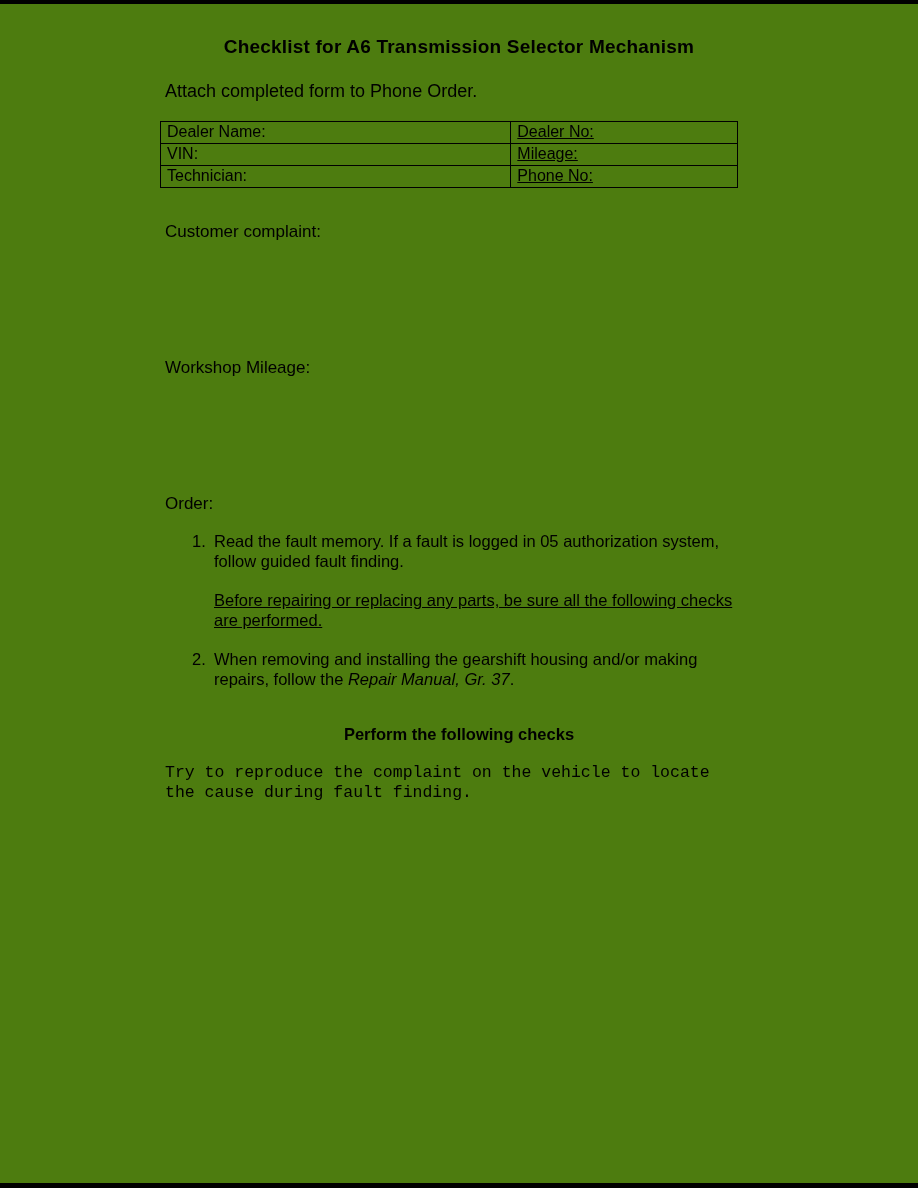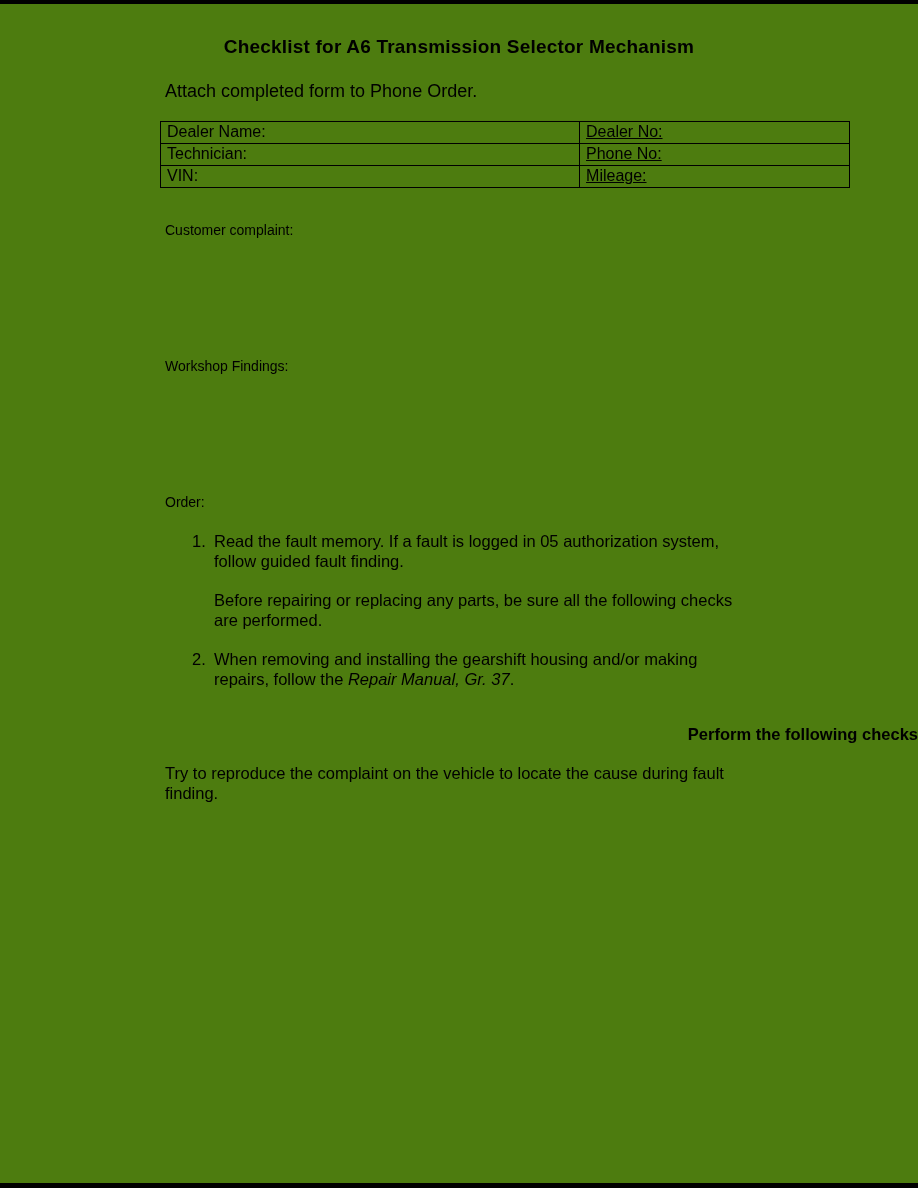--- a/index.html
+++ b/index.html
@@ -39,38 +39,38 @@
   .attach-note {
     position: absolute;
     top: 81px;
     left: 165px;
     font-size: 18px;
   }
   table.info-table {
     position: absolute;
     top: 121px;
     left: 160px;
-    width: 690px;
+    width: 578px;
     border-collapse: collapse;
     font-size: 16px;
     padding-left: 27px;
   }
   table.info-table td {
     border: 1px solid #000000;
     padding: 1px 6px 2px 6px;
     height: 17px;
     vertical-align: middle;
   }
   table.info-table td.left-col { width: 358px; }
   table.info-table td.right-col { width: 226px; text-decoration: underline; }
 
   .section-label {
     position: absolute;
     left: 165px;
-    font-size: 14px;
+    font-size: 17px;
   }
   .label-complaint { top: 222px; }
   .label-findings { top: 358px; }
   .label-note { top: 494px; }
 
   .notes-list {
     position: absolute;
     top: 531px;
     left: 192px;
     width: 556px;
@@ -89,76 +89,77 @@
   }
   .list-item .item-body {
     flex: 1 1 auto;
     max-width: 531px;
   }
   .item-body p {
     margin: 0;
   }
   .item-body p.cont {
     margin-top: 19px;
+    text-decoration: underline;
   }
   .item-body em {
     font-style: italic;
     text-align: right;
   }
 
   .checks-heading {
     position: absolute;
     top: 725px;
     left: 0;
     width: 100%;
-    text-align: right;
+    text-align: center;
     font-weight: bold;
     font-size: 16.5px;
   }
   .checks-intro {
     position: absolute;
     top: 763px;
     left: 165px;
     width: 566px;
     font-size: 16.5px;
     line-height: 20px;
   }
-  .checks-intro p { margin: 0; }
+  .checks-intro p { margin: 0; font-family: Liberation Mono, monospace; }
 </style>
 </head>
 <body>
 
 <div class="page">
 
   <div class="scan-edge top"></div>
 
   <div class="doc-title">Checklist for A6 Transmission Selector Mechanism</div>
 
   <div class="attach-note">Attach completed form to Phone Order.</div>
 
   <table class="info-table">
     <tbody>
       <tr>
         <td class="left-col">Dealer Name:</td>
         <td class="right-col">Dealer No:</td>
       </tr>
       <tr>
+        <td class="left-col">VIN:</td>
+        <td class="right-col">Mileage:</td>
+      </tr>
+      <tr>
         <td class="left-col">Technician:</td>
         <td class="right-col">Phone No:</td>
-      </tr>
-      <tr>
-        <td class="left-col">VIN:</td>
-        <td class="right-col">Mileage:</td>
       </tr>
     </tbody>
   </table>
 
   <div class="section-label label-complaint">Customer complaint:</div>
 
-  <div class="section-label label-findings">Workshop Findings:</div>
+  <div class="section-label label-findings">Workshop Mileage:</div>
 
   <div class="section-label label-note">Order:</div>
 
   <div class="notes-list">
     <div class="list-item">
       <span class="num">1.</span>
       <div class="item-body">
         <p>Read the fault memory. If a fault is logged in 05 authorization system, follow guided fault finding.</p>
         <p class="cont">Before repairing or replacing any parts, be sure all the following checks are performed.</p>
       </div>

